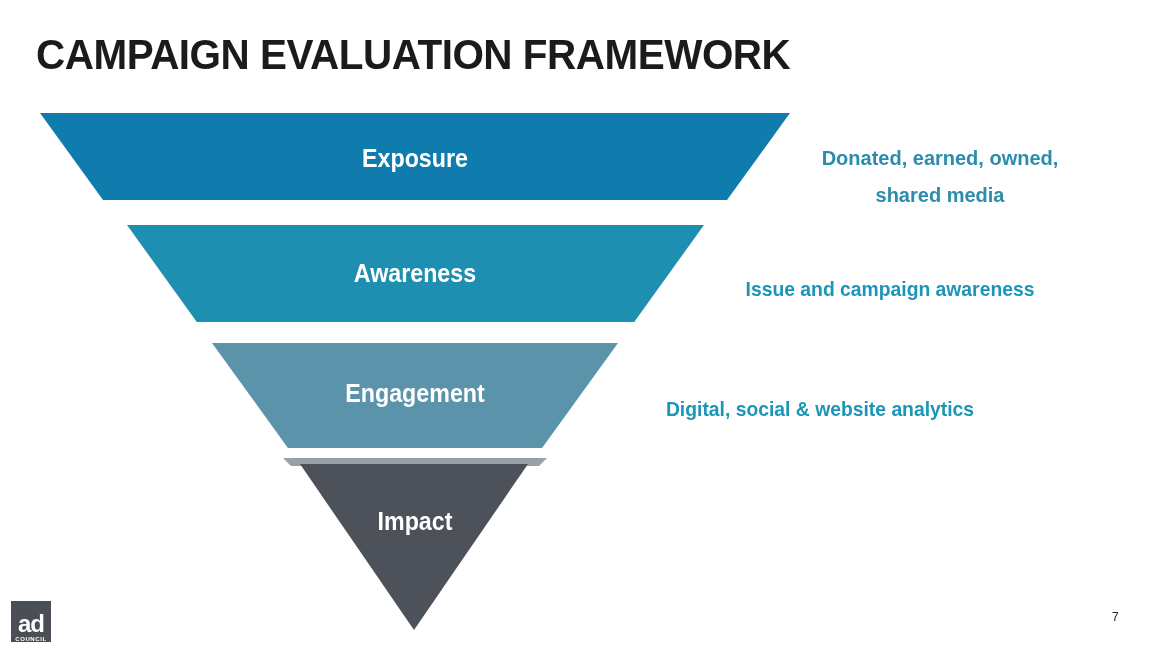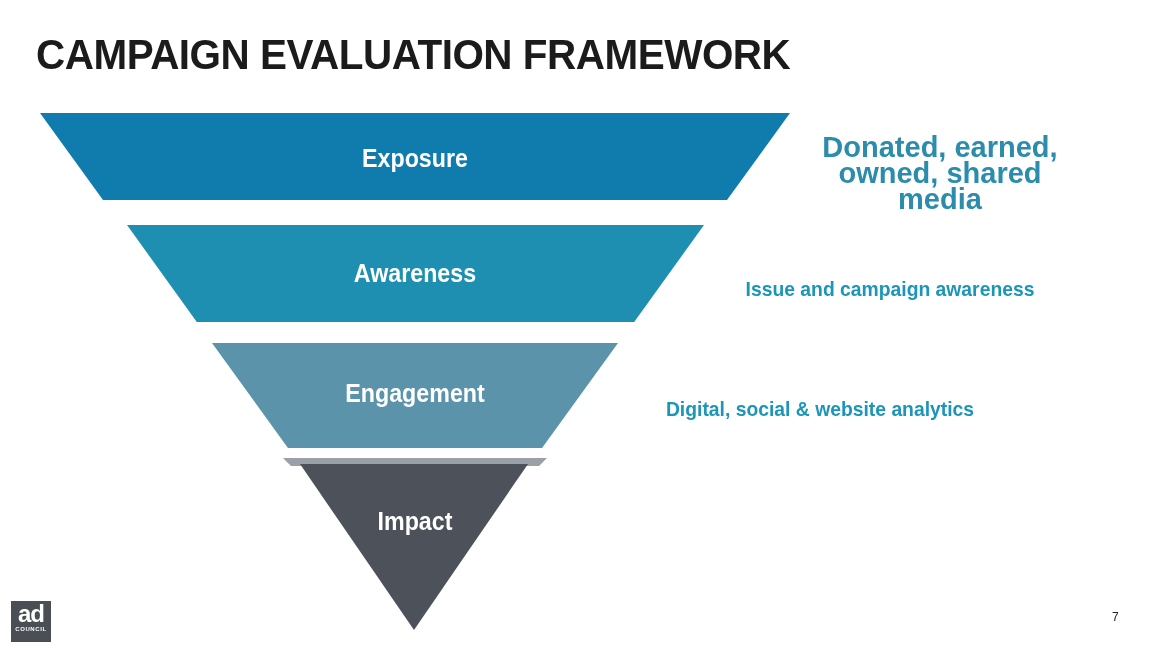--- a/index.html
+++ b/index.html
@@ -28,31 +28,31 @@
     position:absolute;left:265px;width:300px;height:30px;line-height:30px;
     text-align:center;color:#ffffff;font-weight:bold;font-size:25px;
     transform:scaleX(0.93);transform-origin:center;
   }
   .flabel.y1{top:143px;}
   .flabel.y2{top:258px;}
   .flabel.y3{top:378px;}
   .flabel.y4{top:506px;}
 
   .ann{position:absolute;font-weight:bold;text-align:center;}
-  .ann.a1{left:800px;top:134px;width:280px;font-size:29px;line-height:26px;}
+  .ann.a1{left:800px;top:140px;width:280px;font-size:20px;line-height:37px;}
   .ann.a2{left:700px;top:277px;width:380px;font-size:21px;white-space:nowrap;
     transform:scaleX(0.92);transform-origin:center;}
   .ann.a3{left:620px;top:397px;width:400px;font-size:21px;white-space:nowrap;
     transform:scaleX(0.92);transform-origin:center;}
   .ann.a4{left:555px;top:520px;width:200px;font-size:19.5px;white-space:nowrap;}
 
   .logo{
     position:absolute;left:11px;top:601px;width:40px;height:41px;
     display:flex;flex-direction:column;align-items:center;justify-content:flex-end;
-    padding-bottom:10px;box-sizing:border-box;
+    padding-bottom:0;box-sizing:border-box;
   }
   .logo .ad{color:#ffffff;font-weight:bold;font-size:24px;line-height:22px;letter-spacing:-1px;}
   .logo .council{color:#ffffff;font-weight:bold;font-size:6px;letter-spacing:0.6px;margin-top:1px;}
 
   .pagenum{position:absolute;left:1112px;top:610px;font-size:12px;color:#222222;}
 </style>
 </head>
 <body>
 
 <div class="slide">

